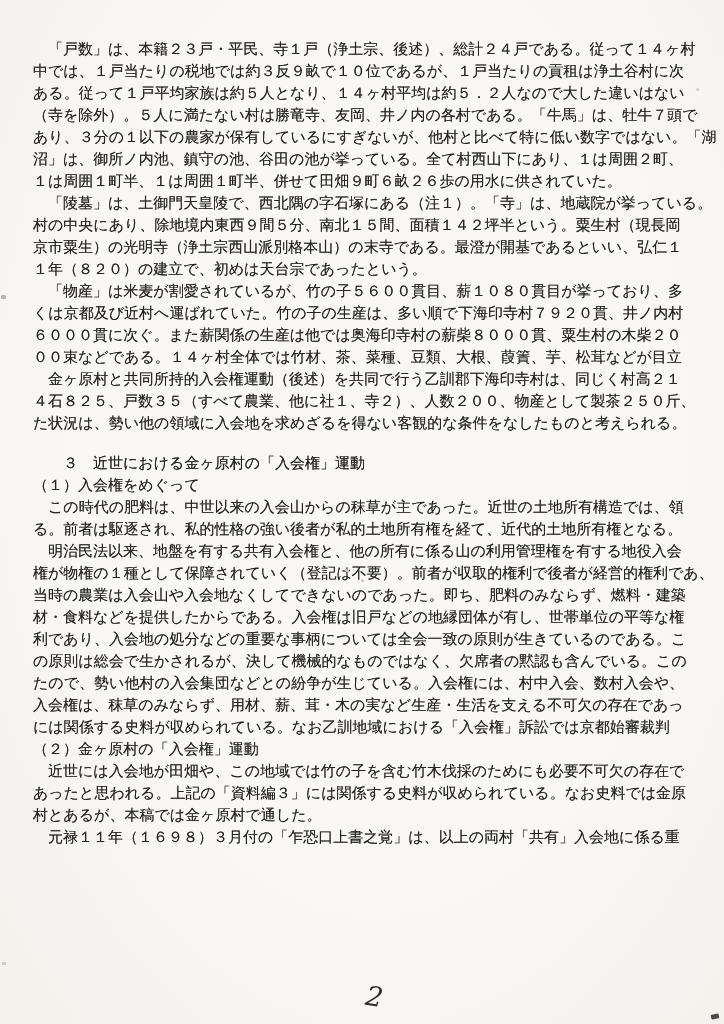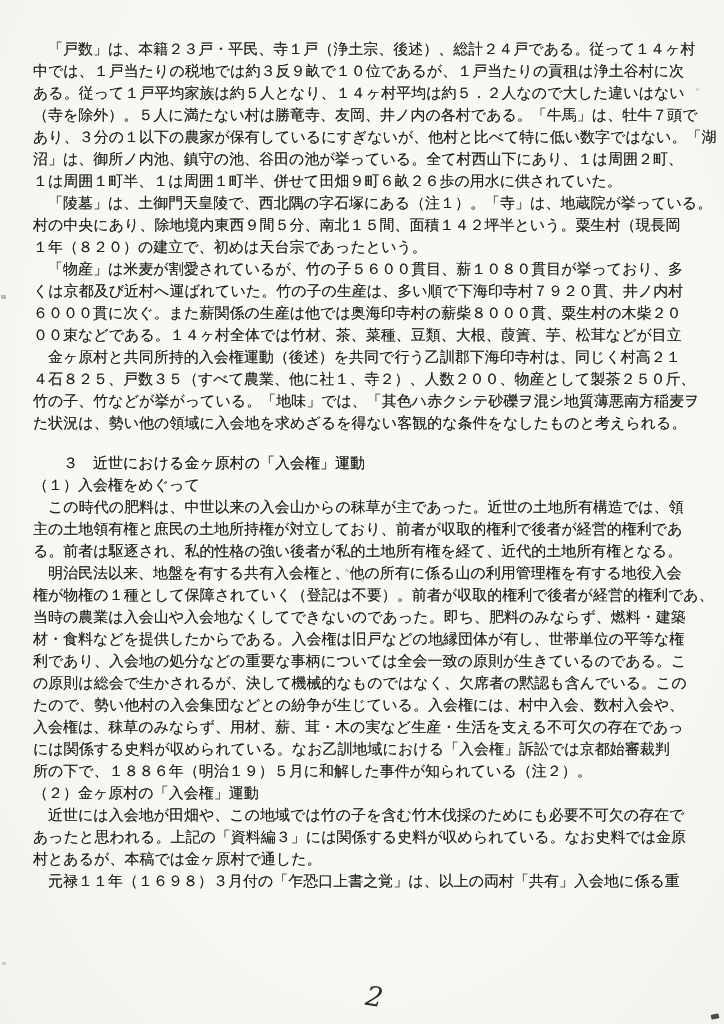--- a/index.html
+++ b/index.html
@@ -69,45 +69,43 @@
   <div class="text-column" id="text-column">
       <div class="line body">　「戸数」は、本籍２３戸・平民、寺１戸（浄土宗、後述）、総計２４戸である。従って１４ヶ村</div>
       <div class="line body">中では、１戸当たりの税地では約３反９畝で１０位であるが、１戸当たりの貢租は浄土谷村に次</div>
       <div class="line body">ある。従って１戸平均家族は約５人となり、１４ヶ村平均は約５．２人なので大した違いはない</div>
       <div class="line body">（寺を除外）。５人に満たない村は勝竜寺、友岡、井ノ内の各村である。「牛馬」は、牡牛７頭で</div>
       <div class="line body">あり、３分の１以下の農家が保有しているにすぎないが、他村と比べて特に低い数字ではない。「湖</div>
       <div class="line body">沼」は、御所ノ内池、鎮守の池、谷田の池が挙っている。全て村西山下にあり、１は周囲２町、</div>
       <div class="line body">１は周囲１町半、１は周囲１町半、併せて田畑９町６畝２６歩の用水に供されていた。</div>
       <div class="line body">　「陵墓」は、土御門天皇陵で、西北隅の字石塚にある（注１）。「寺」は、地蔵院が挙っている。</div>
       <div class="line body">村の中央にあり、除地境内東西９間５分、南北１５間、面積１４２坪半という。粟生村（現長岡</div>
+      <div class="line body">京市粟生）の光明寺（浄土宗西山派別格本山）の末寺である。最澄が開基であるといい、弘仁１</div>
       <div class="line body">１年（８２０）の建立で、初めは天台宗であったという。</div>
       <div class="line body">　「物産」は米麦が割愛されているが、竹の子５６００貫目、薪１０８０貫目が挙っており、多</div>
       <div class="line body">くは京都及び近村へ運ばれていた。竹の子の生産は、多い順で下海印寺村７９２０貫、井ノ内村</div>
       <div class="line body">６０００貫に次ぐ。また薪関係の生産は他では奥海印寺村の薪柴８０００貫、粟生村の木柴２０</div>
       <div class="line body">００束などである。１４ヶ村全体では竹材、茶、菜種、豆類、大根、葭簀、芋、松茸などが目立</div>
       <div class="line body">　金ヶ原村と共同所持的入会権運動（後述）を共同で行う乙訓郡下海印寺村は、同じく村高２１</div>
       <div class="line body">４石８２５、戸数３５（すべて農業、他に社１、寺２）、人数２００、物産として製茶２５０斤、</div>
-      <div class="line body">竹の子、竹などが挙がっている。「地味」では、「其色ハ赤クシテ砂礫ヲ混シ地質薄悪南方稲麦ヲ</div>
       <div class="line body">た状況は、勢い他の領域に入会地を求めざるを得ない客観的な条件をなしたものと考えられる。</div>
       <div class="line spacer"></div>
       <div class="line heading">　　３　近世における金ヶ原村の「入会権」運動</div>
       <div class="line subheading">（１）入会権をめぐって</div>
       <div class="line body">　この時代の肥料は、中世以来の入会山からの秣草が主であった。近世の土地所有構造では、領</div>
-      <div class="line body">主の土地領有権と庶民の土地所持権が対立しており、前者が収取的権利で後者が経営的権利であ</div>
       <div class="line body">る。前者は駆逐され、私的性格の強い後者が私的土地所有権を経て、近代的土地所有権となる。</div>
       <div class="line body">　明治民法以来、地盤を有する共有入会権と、他の所有に係る山の利用管理権を有する地役入会</div>
       <div class="line body">権が物権の１種として保障されていく（登記は不要）。前者が収取的権利で後者が経営的権利であ、</div>
       <div class="line body">当時の農業は入会山や入会地なくしてできないのであった。即ち、肥料のみならず、燃料・建築</div>
       <div class="line body">材・食料などを提供したからである。入会権は旧戸などの地縁団体が有し、世帯単位の平等な権</div>
       <div class="line body">利であり、入会地の処分などの重要な事柄については全会一致の原則が生きているのである。こ</div>
       <div class="line body">の原則は総会で生かされるが、決して機械的なものではなく、欠席者の黙認も含んでいる。この</div>
       <div class="line body">たので、勢い他村の入会集団などとの紛争が生じている。入会権には、村中入会、数村入会や、</div>
       <div class="line body">入会権は、秣草のみならず、用材、薪、茸・木の実など生産・生活を支える不可欠の存在であっ</div>
       <div class="line body">には関係する史料が収められている。なお乙訓地域における「入会権」訴訟では京都始審裁判</div>
-      <div class="line body">所の下で、１８８６年（明治１９）５月に和解した事件が知られている（注２）。</div>
       <div class="line subheading">（２）金ヶ原村の「入会権」運動</div>
       <div class="line body">　近世には入会地が田畑や、この地域では竹の子を含む竹木伐採のためにも必要不可欠の存在で</div>
       <div class="line body">あったと思われる。上記の「資料編３」には関係する史料が収められている。なお史料では金原</div>
       <div class="line body">村とあるが、本稿では金ヶ原村で通した。</div>
       <div class="line body">　元禄１１年（１６９８）３月付の「乍恐口上書之覚」は、以上の両村「共有」入会地に係る重</div>
     </div>
   <div class="page-number">2</div>
   <div class="speck s1"></div>
   <div class="speck s2"></div>
   <div class="speck s3"></div>

